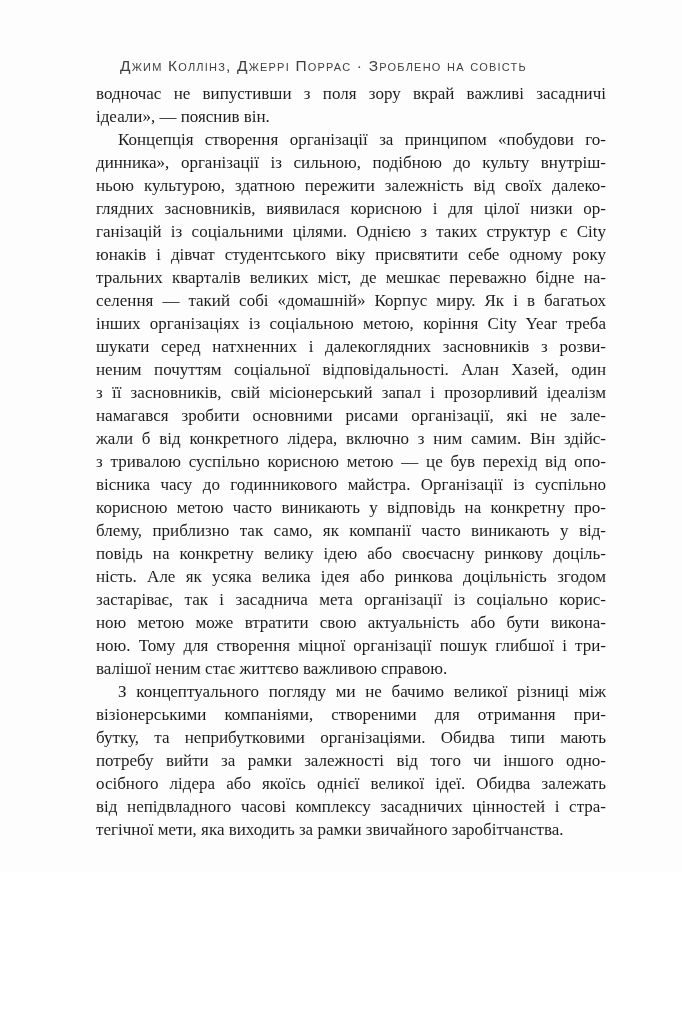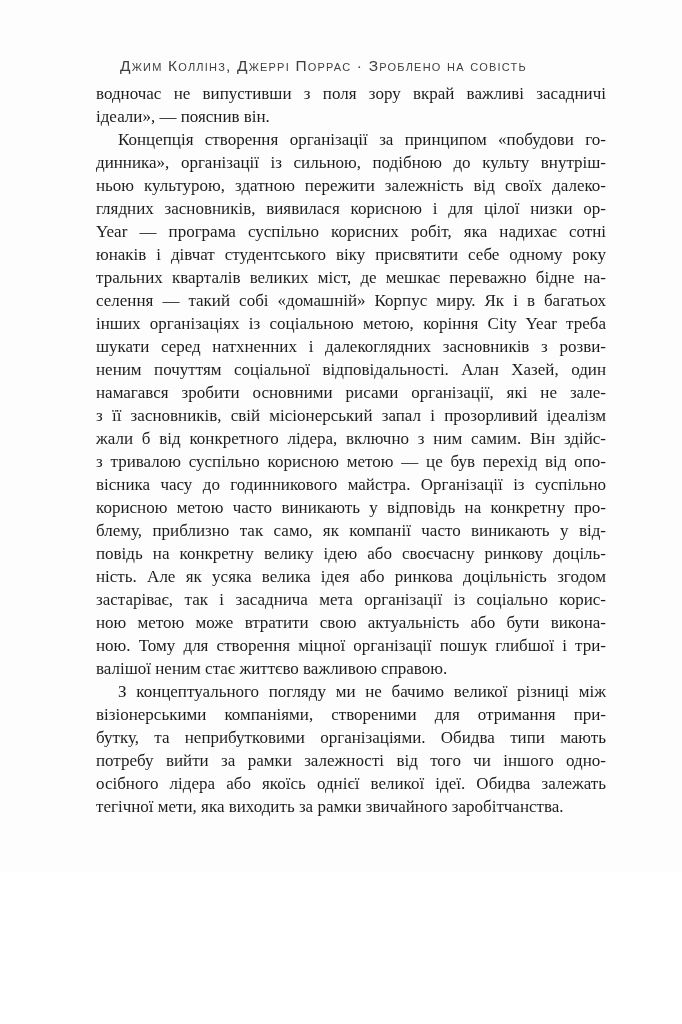--- a/index.html
+++ b/index.html
@@ -69,45 +69,46 @@
   <div class="text-block" style="color: rgb(28, 28, 28);">
       <div class="para">
         <div class="line j">водночас не випустивши з поля зору вкрай важливі засадничі</div>
         <div class="line">ідеали», — пояснив він.</div>
       </div>
       <div class="para">
         <div class="line j ind">Концепція створення організації за принципом «побудови го-</div>
         <div class="line j">динника», організації із сильною, подібною до культу внутріш-</div>
         <div class="line j">ньою культурою, здатною пережити залежність від своїх далеко-</div>
         <div class="line j">глядних засновників, виявилася корисною і для цілої низки ор-</div>
-        <div class="line j">Year — програма суспільно корисних робіт, яка надихає сотні</div>
+        <div class="line j">ганізацій із соціальними цілями. Однією з таких структур є City</div>
         <div class="line j">юнаків і дівчат студентського віку присвятити себе одному року</div>
         <div class="line j">тральних кварталів великих міст, де мешкає переважно бідне на-</div>
         <div class="line j">селення — такий собі «домашній» Корпус миру. Як і в багатьох</div>
         <div class="line j">інших організаціях із соціальною метою, коріння City Year треба</div>
         <div class="line j">шукати серед натхненних і далекоглядних засновників з розви-</div>
         <div class="line j">неним почуттям соціальної відповідальності. Алан Хазей, один</div>
+        <div class="line j">з її засновників, свій місіонерський запал і прозорливий ідеалізм</div>
         <div class="line j">намагався зробити основними рисами організації, які не зале-</div>
-        <div class="line j">з її засновників, свій місіонерський запал і прозорливий ідеалізм</div>
         <div class="line j">жали б від конкретного лідера, включно з ним самим. Він здійс-</div>
         <div class="line j">з тривалою суспільно корисною метою — це був перехід від опо-</div>
         <div class="line j">вісника часу до годинникового майстра. Організації із суспільно</div>
         <div class="line j">корисною метою часто виникають у відповідь на конкретну про-</div>
         <div class="line j">блему, приблизно так само, як компанії часто виникають у від-</div>
         <div class="line j">повідь на конкретну велику ідею або своєчасну ринкову доціль-</div>
         <div class="line j">ність. Але як усяка велика ідея або ринкова доцільність згодом</div>
         <div class="line j">застаріває, так і засаднича мета організації із соціально корис-</div>
         <div class="line j">ною метою може втратити свою актуальність або бути викона-</div>
         <div class="line j">ною. Тому для створення міцної організації пошук глибшої і три-</div>
         <div class="line">валішої неним стає життєво важливою справою.</div>
       </div>
       <div class="para">
         <div class="line j ind">З концептуального погляду ми не бачимо великої різниці між</div>
         <div class="line j">візіонерськими компаніями, створеними для отримання при-</div>
         <div class="line j">бутку, та неприбутковими організаціями. Обидва типи мають</div>
         <div class="line j">потребу вийти за рамки залежності від того чи іншого одно-</div>
         <div class="line j">осібного лідера або якоїсь однієї великої ідеї. Обидва залежать</div>
+        <div class="line j">від непідвладного часові комплексу засадничих цінностей і стра-</div>
         <div class="line">тегічної мети, яка виходить за рамки звичайного заробітчанства.</div>
       </div>
     </div>
 
   <div class="folio" style="color: rgb(36, 36, 36); text-align: center;">18</div>
 </div>
 
 </body></html>

